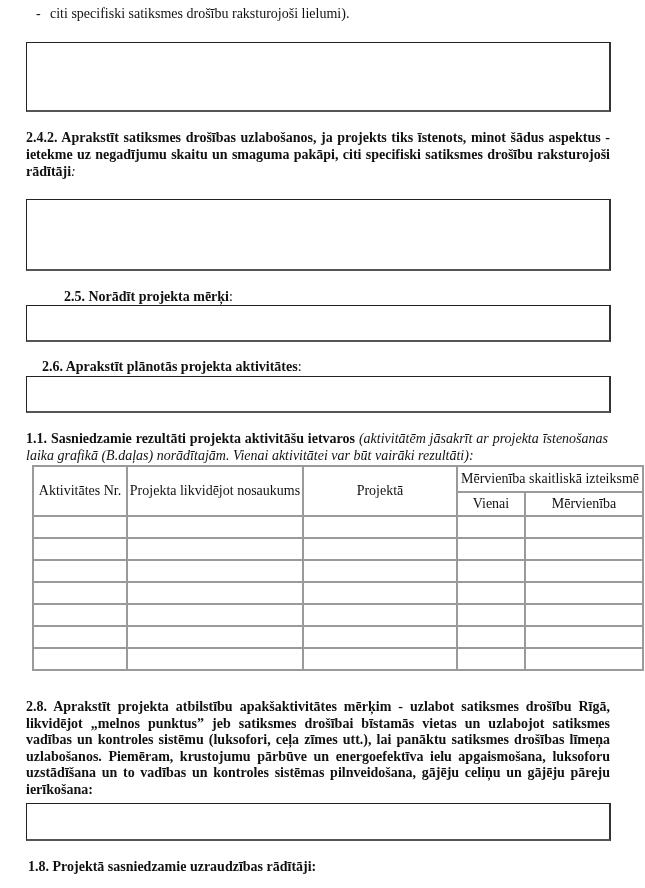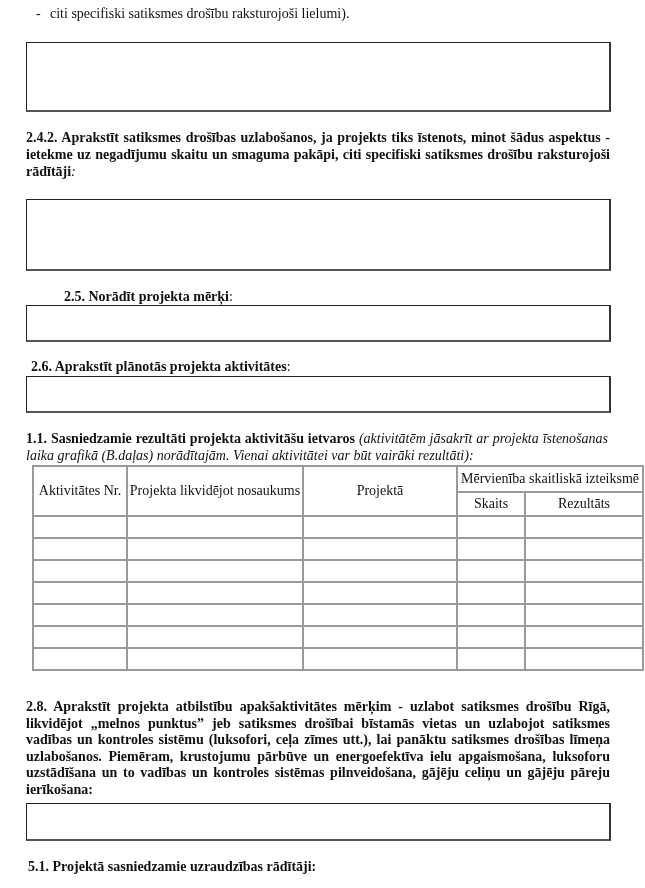--- a/index.html
+++ b/index.html
@@ -48,21 +48,21 @@
   <span>Aprakstīt satiksmes drošības uzlabošanos, ja projekts tiks īstenots, minot šādus aspektus - ietekme uz negadījumu skaitu un smaguma pakāpi, citi specifiski satiksmes drošību raksturojoši rādītāji</span><span class="it">:</span>
 </div>
 
 <div class="box" style="top:199px; height:72px;"></div>
 
 <div class="label" style="left:28px; top:289px;margin-left:36px;">
   <span>2.5. Norādīt projekta mērķi</span><span class="plain">:</span>
 </div>
 <div class="box" style="top:305px; height:37px;"></div>
 
-<div class="label" style="left:31px; top:359px;">
+<div class="label" style="left:42px; top:359px;">
   <span>2.6. Aprakstīt plānotās projekta aktivitātes</span><span class="plain">:</span>
 </div>
 <div class="box" style="top:376px; height:37px;"></div>
 
 <div class="para" style="top:430px; width:582px;">
   <span>1.1. Sasniedzamie rezultāti projekta aktivitāšu ietvaros</span>
   <span class="it">(aktivitātēm jāsakrīt ar projekta īstenošanas laika grafikā (B.daļas) norādītajām. Vienai aktivitātei var būt vairāki rezultāti):</span>
 </div>
 
 <table class="res">
@@ -74,22 +74,22 @@
     <col style="width:118px">
   </colgroup>
   <thead>
     <tr style="height:26px;">
       <th rowspan="2">Aktivitātes Nr.</th>
       <th rowspan="2">Projekta likvidējot nosaukums</th>
       <th rowspan="2">Projektā</th>
       <th colspan="2">Mērvienība skaitliskā izteiksmē</th>
     </tr>
     <tr style="height:24px;">
-      <th>Skaits</th>
-      <th>Rezultāts</th>
+      <th>Vienai</th>
+      <th>Mērvienība</th>
     </tr>
   </thead>
   <tbody>
     <tr>
       <td></td>
       <td></td>
       <td></td>
       <td></td>
       <td></td>
     </tr>
@@ -134,13 +134,13 @@
       <td></td>
       <td></td>
       <td></td>
     </tr>
   </tbody>
 </table>
 
 <div class="para" style="top:699px; line-height:16.5px;">2.8. Aprakstīt projekta atbilstību apakšaktivitātes mērķim - uzlabot satiksmes drošību Rīgā, likvidējot „melnos punktus” jeb satiksmes drošībai bīstamās vietas un uzlabojot satiksmes vadības un kontroles sistēmu (luksofori, ceļa zīmes utt.), lai panāktu satiksmes drošības līmeņa uzlabošanos. Piemēram, krustojumu pārbūve un energoefektīva ielu apgaismošana, luksoforu uzstādīšana un to vadības un kontroles sistēmas pilnveidošana, gājēju celiņu un gājēju pāreju ierīkošana:</div>
 <div class="box" style="top:803px; height:38px;"></div>
 
-<div class="label" style="left:28px; top:859px;">5.1. Projektā sasniedzamie uzraudzības rādītāji:</div>
+<div class="label" style="left:28px; top:859px;">1.8. Projektā sasniedzamie uzraudzības rādītāji:</div>
 
 </body></html>

